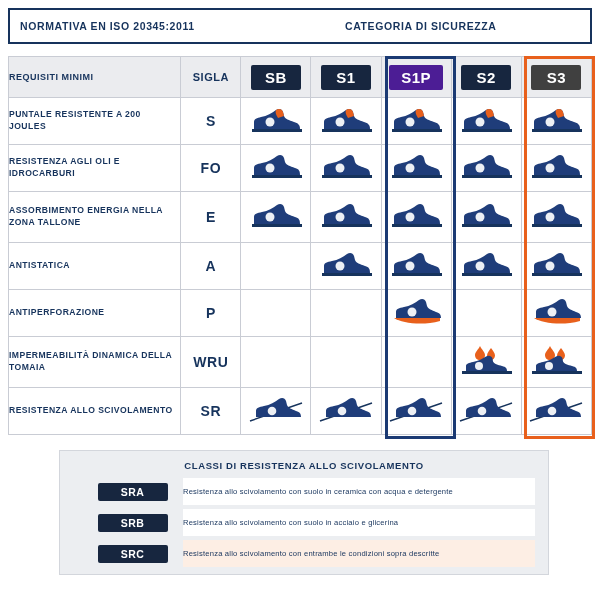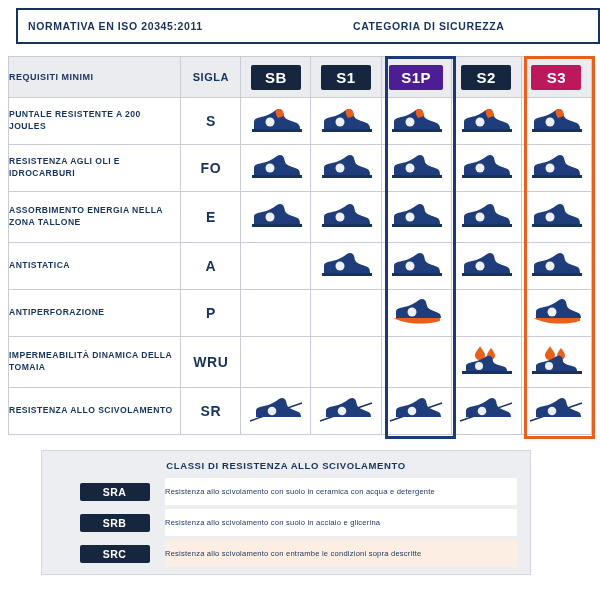--- a/index.html
+++ b/index.html
@@ -8,21 +8,21 @@
     background:#ffffff;
     font-family:"Liberation Sans", sans-serif;
     color:#16335c;
     position:relative;
     overflow:hidden;
   }
   .wrap{position:relative;width:600px;height:600px;}
 
   
   .header{
-    position:absolute;left:16px;top:8px;width:584px;height:36px;
+    position:absolute;left:8px;top:8px;width:584px;height:36px;
     border:2px solid #16335c;
     box-sizing:border-box;
     display:flex;align-items:center;
   }
   .header .h-left{
     font-size:10.5px;font-weight:bold;letter-spacing:.6px;
     padding-left:10px;color:#16335c;white-space:nowrap;
   }
   .header .h-right{
     position:absolute;left:335px;top:50%;transform:translateY(-50%);
@@ -54,21 +54,21 @@
   }
   .th-sig{
     font-size:11px;font-weight:bold;letter-spacing:.5px;text-align:center;color:#16335c;
   }
   .badge{
     display:inline-block;
     background:#17263f;color:#ffffff;
     font-size:15px;font-weight:bold;letter-spacing:.5px;
     padding:4px 12px;border-radius:2px;min-width:26px;text-align:center;
   }
-  .badge.orange{background:#be185d;}
+  .badge.orange{background:#404040;}
   .badge.blue{background:#4c1d95;}
   .cat-cell{text-align:center;}
 
   .row-label{
     font-size:8.6px;font-weight:bold;letter-spacing:.45px;
     padding:6px 4px 6px 10px;line-height:1.35;color:#16335c;text-transform:uppercase;
   }
   .row-sigla{
     font-size:14px;font-weight:bold;text-align:center;color:#16335c;letter-spacing:.5px;
   }
@@ -84,21 +84,21 @@
   }
   .hl.s1p{left:385px;top:56px;width:71px;height:383px;border-color:#1b3a73;}
   .hl.s3{left:524px;top:56px;width:71px;height:383px;border-color:#e8601c;}
 
   
   .shoe{display:inline-block;position:relative;width:56px;height:30px;}
   .shoe svg{display:block;}
 
   
   .bottom{
-    position:absolute;left:41px;top:450px;width:490px;height:125px;
+    position:absolute;left:59px;top:450px;width:490px;height:125px;
     background:#eceef1;border:1px solid #d3d6dc;box-sizing:border-box;
   }
   .bottom-title{
     text-align:center;font-size:9.5px;font-weight:bold;letter-spacing:.6px;
     color:#16335c;padding:9px 0 7px 0;
   }
   .btable{width:462px;margin:0 auto;border-collapse:collapse;table-layout:fixed;}
   .btable td{padding:0;border:none;vertical-align:middle;}
   .b-badge-cell{width:110px;text-align:center;padding:3px 0;}
   .b-badge{

